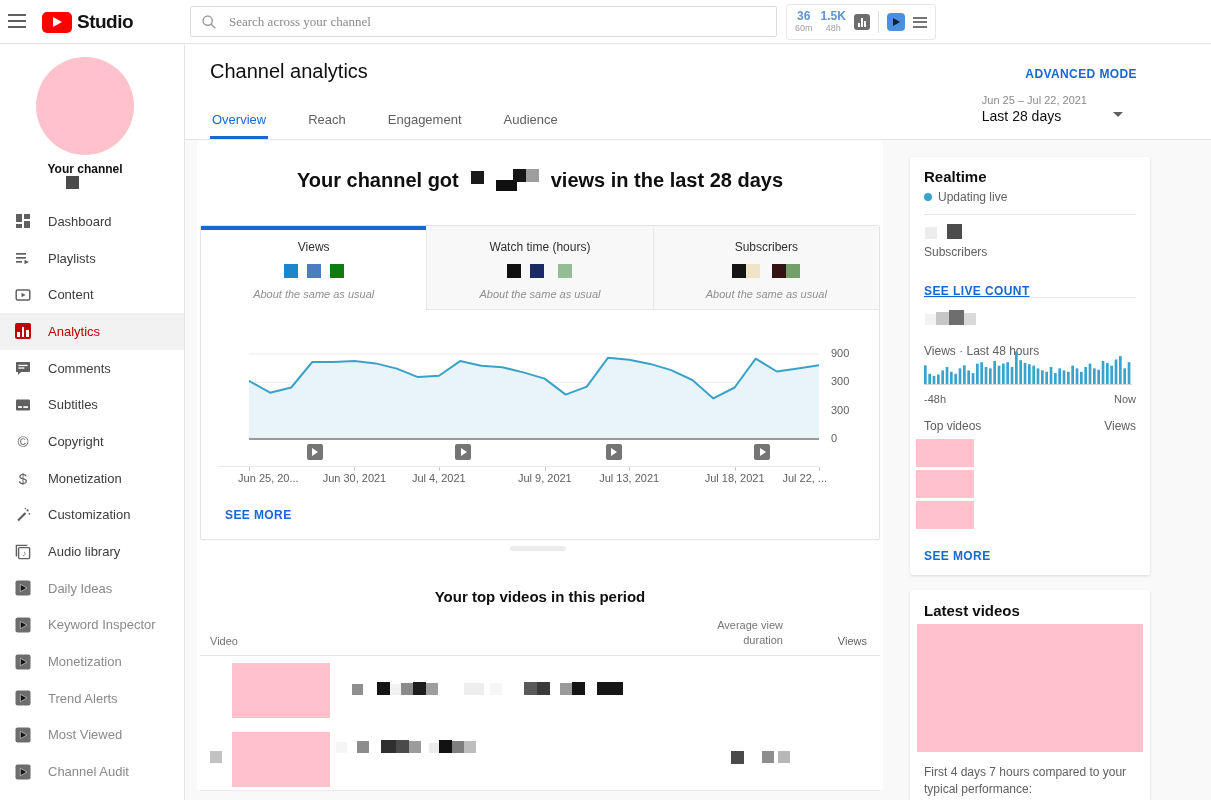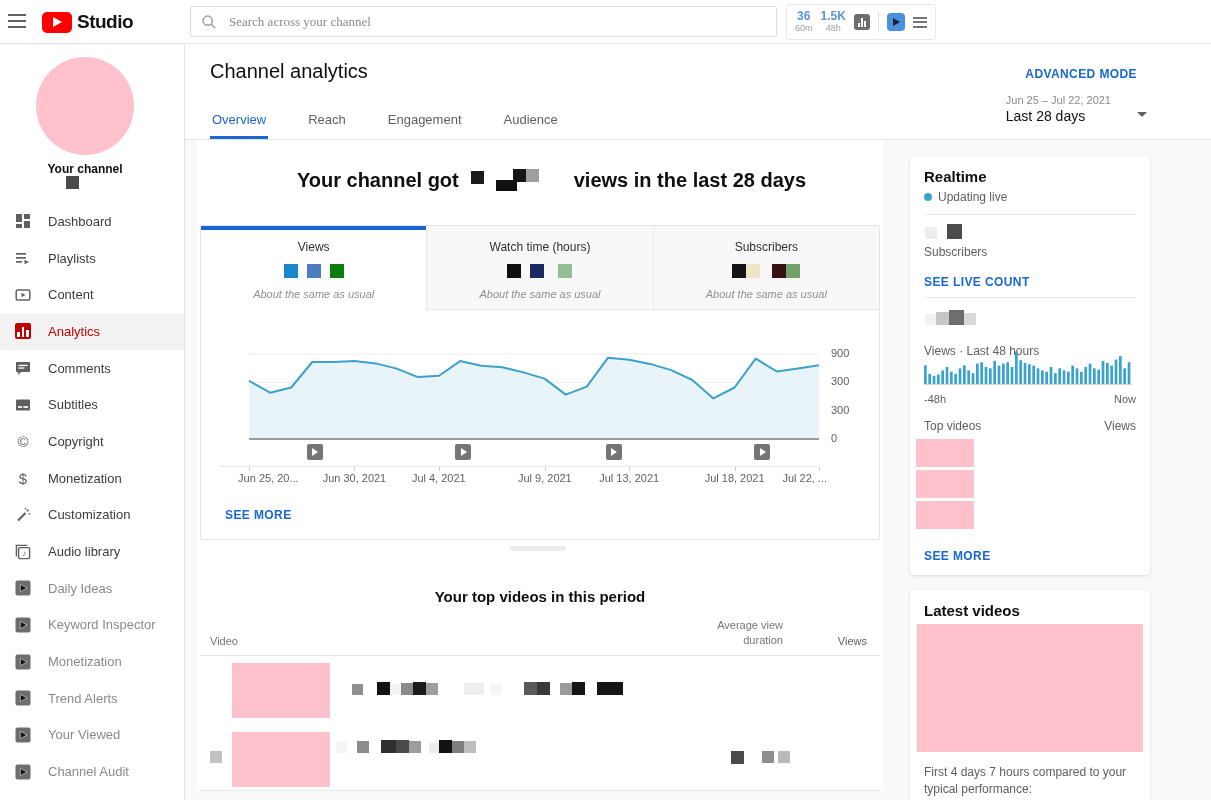--- a/index.html
+++ b/index.html
@@ -58,30 +58,30 @@
   #main { position:absolute; left:185px; top:44px; width:1026px; height:756px; background:#f9f9f9; }
   #main-header { position:absolute; top:0; left:0; width:1026px; height:96px; background:#fff;
                  border-bottom:1px solid #e3e3e3; }
   .page-title { position:absolute; left:25px; top:16px; font-size:20px; font-weight:500; color:#0f0f0f; }
   .adv-mode { position:absolute; right:74px; top:23px; font-size:12px; font-weight:bold;
               letter-spacing:.4px; color:#1967d2; cursor:pointer; }
   #header-tabs { position:absolute; left:25px; bottom:0; display:flex; }
   .h-tab { margin-right:38px; padding:0 2px 9px; font-size:13px; font-weight:500; color:#606060;
            cursor:pointer; border-bottom:3px solid transparent; }
   .h-tab.active { color:#1967d2; border-bottom-color:#1967d2; }
-  .date-picker { position:absolute; right:64px; top:50px; display:flex; align-items:center; gap:26px; cursor:pointer;justify-content:center; }
+  .date-picker { position:absolute; right:88px; top:50px; display:flex; align-items:center; gap:26px; cursor:pointer;justify-content:center; }
   .dp-range { font-size:11px; color:#8a8a8a; margin-bottom:2px; }
   .dp-preset { font-size:14px; color:#0f0f0f; }
   .caret-down { width:0; height:0; border-left:5px solid transparent; border-right:5px solid transparent;
                 border-top:5px solid #606060; margin-top:10px; }
   #center-col { position:absolute; left:12px; top:96px; width:686px; height:650px; background:#fff; }
   
   .headline { position:absolute; left:15px; top:121px; width:680px; height:30px;
               display:flex; align-items:center; justify-content:center; gap:12px; }
-  .headline .h-text { font-size:20px; font-weight:bold; color:#0f0f0f;margin-left:23px; }
+  .headline .h-text { font-size:20px; font-weight:bold; color:#0f0f0f; }
   
   .blocks { display:flex; align-items:flex-end; }
   .blk { flex:none; }
   
   .chart-card { position:absolute; left:15px; top:181px; width:680px; height:315px; background:#fff;
                 border:1px solid #e3e3e3; border-radius:2px; }
   #metric-tabs { display:flex; height:84px; }
   .metric-tab { flex:1; background:#f8f8f8; border-left:1px solid #e8e8e8; border-bottom:1px solid #e8e8e8;
                 border-top:4px solid transparent; padding-top:10px; text-align:center; cursor:pointer; }
   .metric-tab:first-child { border-left:none; }
@@ -125,21 +125,21 @@
   .card { position:absolute; background:#fff; border-radius:3px; box-shadow:0 1px 3px rgba(0,0,0,.13); }
   .realtime-card { left:725px; top:113px; width:240px; height:418px; }
   .card h3 { font-size:15px; font-weight:bold; color:#0f0f0f; }
   .rt-title { position:absolute; left:14px; top:11px; }
   .rt-updating { position:absolute; left:14px; top:33px; display:flex; align-items:center; gap:6px;
                  font-size:12px; color:#606060; }
   .live-dot { width:8px; height:8px; border-radius:50%; background:#38a3cd; }
   .rt-div1 { position:absolute; left:14px; right:14px; top:57px; border-top:1px solid #e8e8e8; }
   .rt-subblocks { position:absolute; left:15px; top:67px; }
   .rt-sublabel { position:absolute; left:14px; top:88px; font-size:12px; color:#606060; }
-  .rt-livecount { position:absolute; left:14px; top:118px; }
+  .rt-livecount { position:absolute; left:14px; top:127px;text-decoration:underline; }
   .rt-div2 { position:absolute; left:14px; right:14px; top:140px; border-top:1px solid #e8e8e8; }
   .rt-viewblocks { position:absolute; left:15px; top:153px; }
   .rt-viewslabel { position:absolute; left:14px; top:187px; font-size:12px; color:#606060; }
   #rt-bars { position:absolute; left:14px; top:193px; }
   .rt-axis { position:absolute; left:14px; right:14px; top:236px; display:flex;
              justify-content:space-between; font-size:11px; color:#606060; }
   .rt-cols { position:absolute; left:14px; right:14px; top:262px; display:flex;
              justify-content:space-between; font-size:12px; color:#606060; }
   .rt-thumbs { position:absolute; left:6px; top:282px; }
   .rt-thumb { width:58px; height:28px; background:#ffc2cd; margin-bottom:3px; cursor:pointer; }
@@ -331,21 +331,21 @@
         </span>
         <span class="s-label">Trend Alerts</span>
       </div>
       <div class="side-item ext">
         <span class="s-icon">
           <svg width="16" height="16" viewBox="0 0 16 16">
             <rect x="0.5" y="0.5" width="15" height="15" rx="2" fill="#6d6d6d"></rect>
             <path d="M5.3 4.3 L12 8 L5.3 11.7 Z" fill="#141414" stroke="#e8e8e8" stroke-width="0.6"></path>
           </svg>
         </span>
-        <span class="s-label">Your Viewed</span>
+        <span class="s-label">Most Viewed</span>
       </div>
       <div class="side-item ext">
         <span class="s-icon">
           <svg width="16" height="16" viewBox="0 0 16 16">
             <rect x="0.5" y="0.5" width="15" height="15" rx="2" fill="#6d6d6d"></rect>
             <path d="M5.3 4.3 L12 8 L5.3 11.7 Z" fill="#141414" stroke="#e8e8e8" stroke-width="0.6"></path>
           </svg>
         </span>
         <span class="s-label">Channel Audit</span>
       </div>

